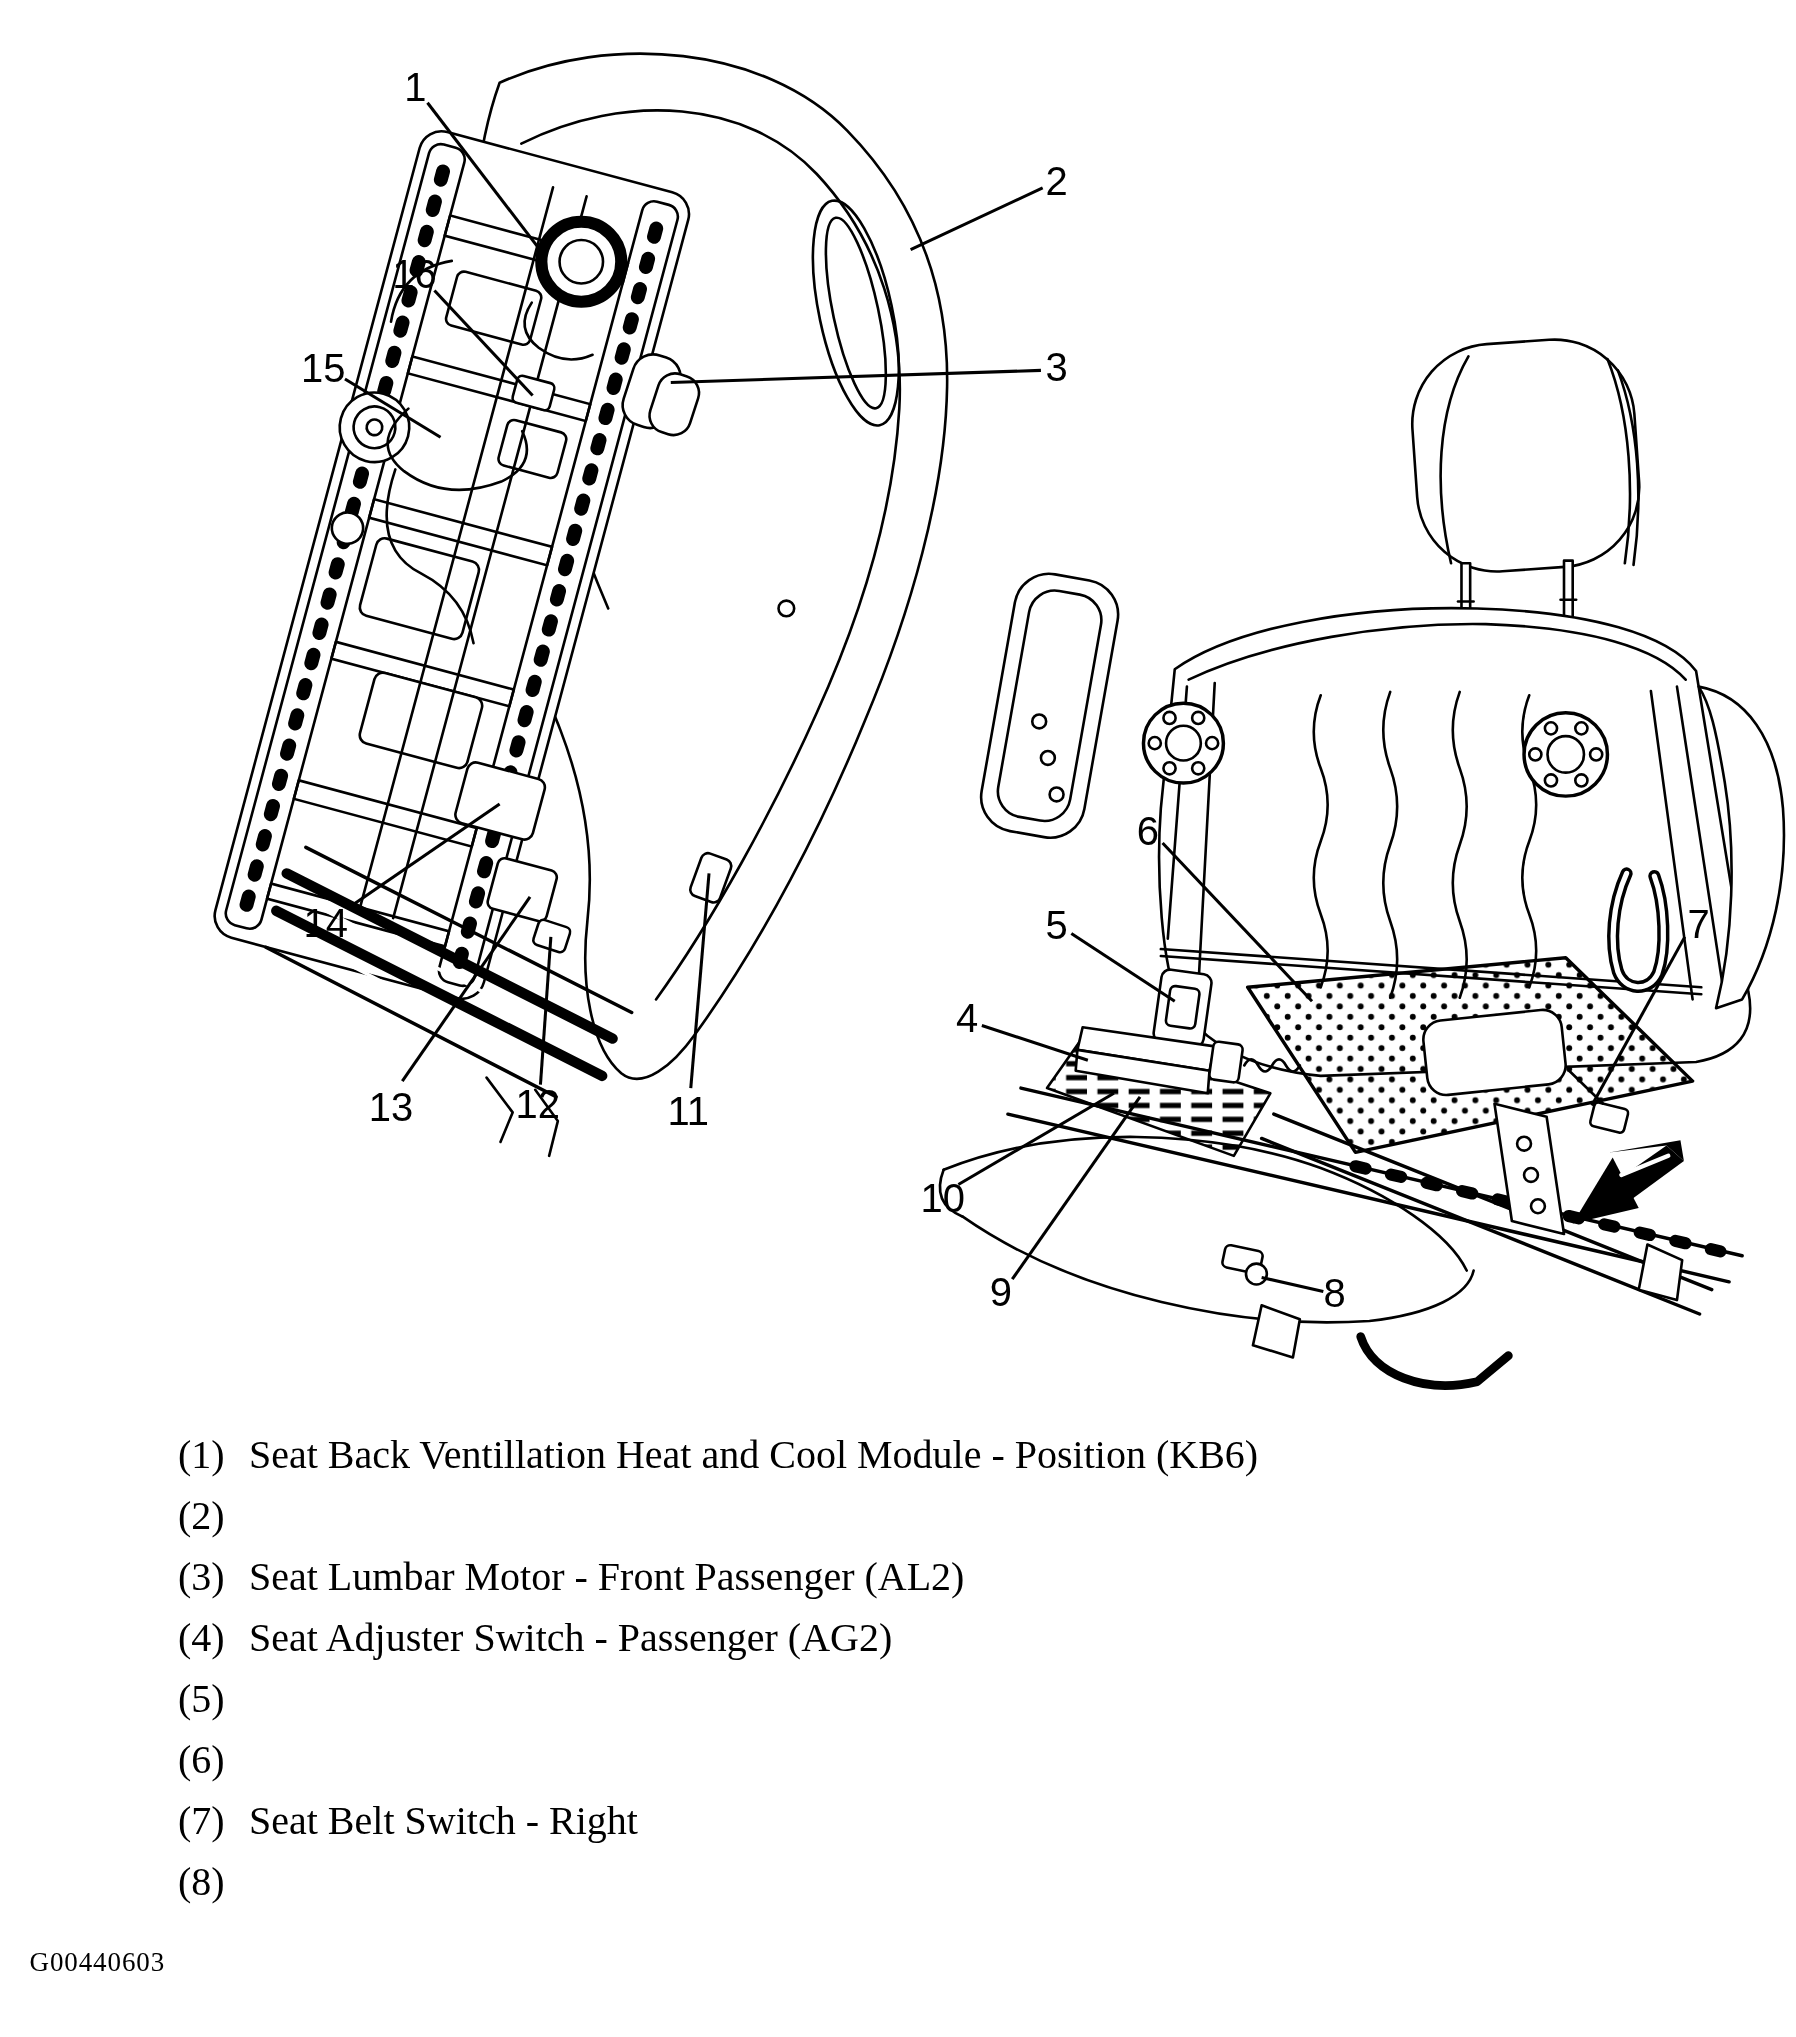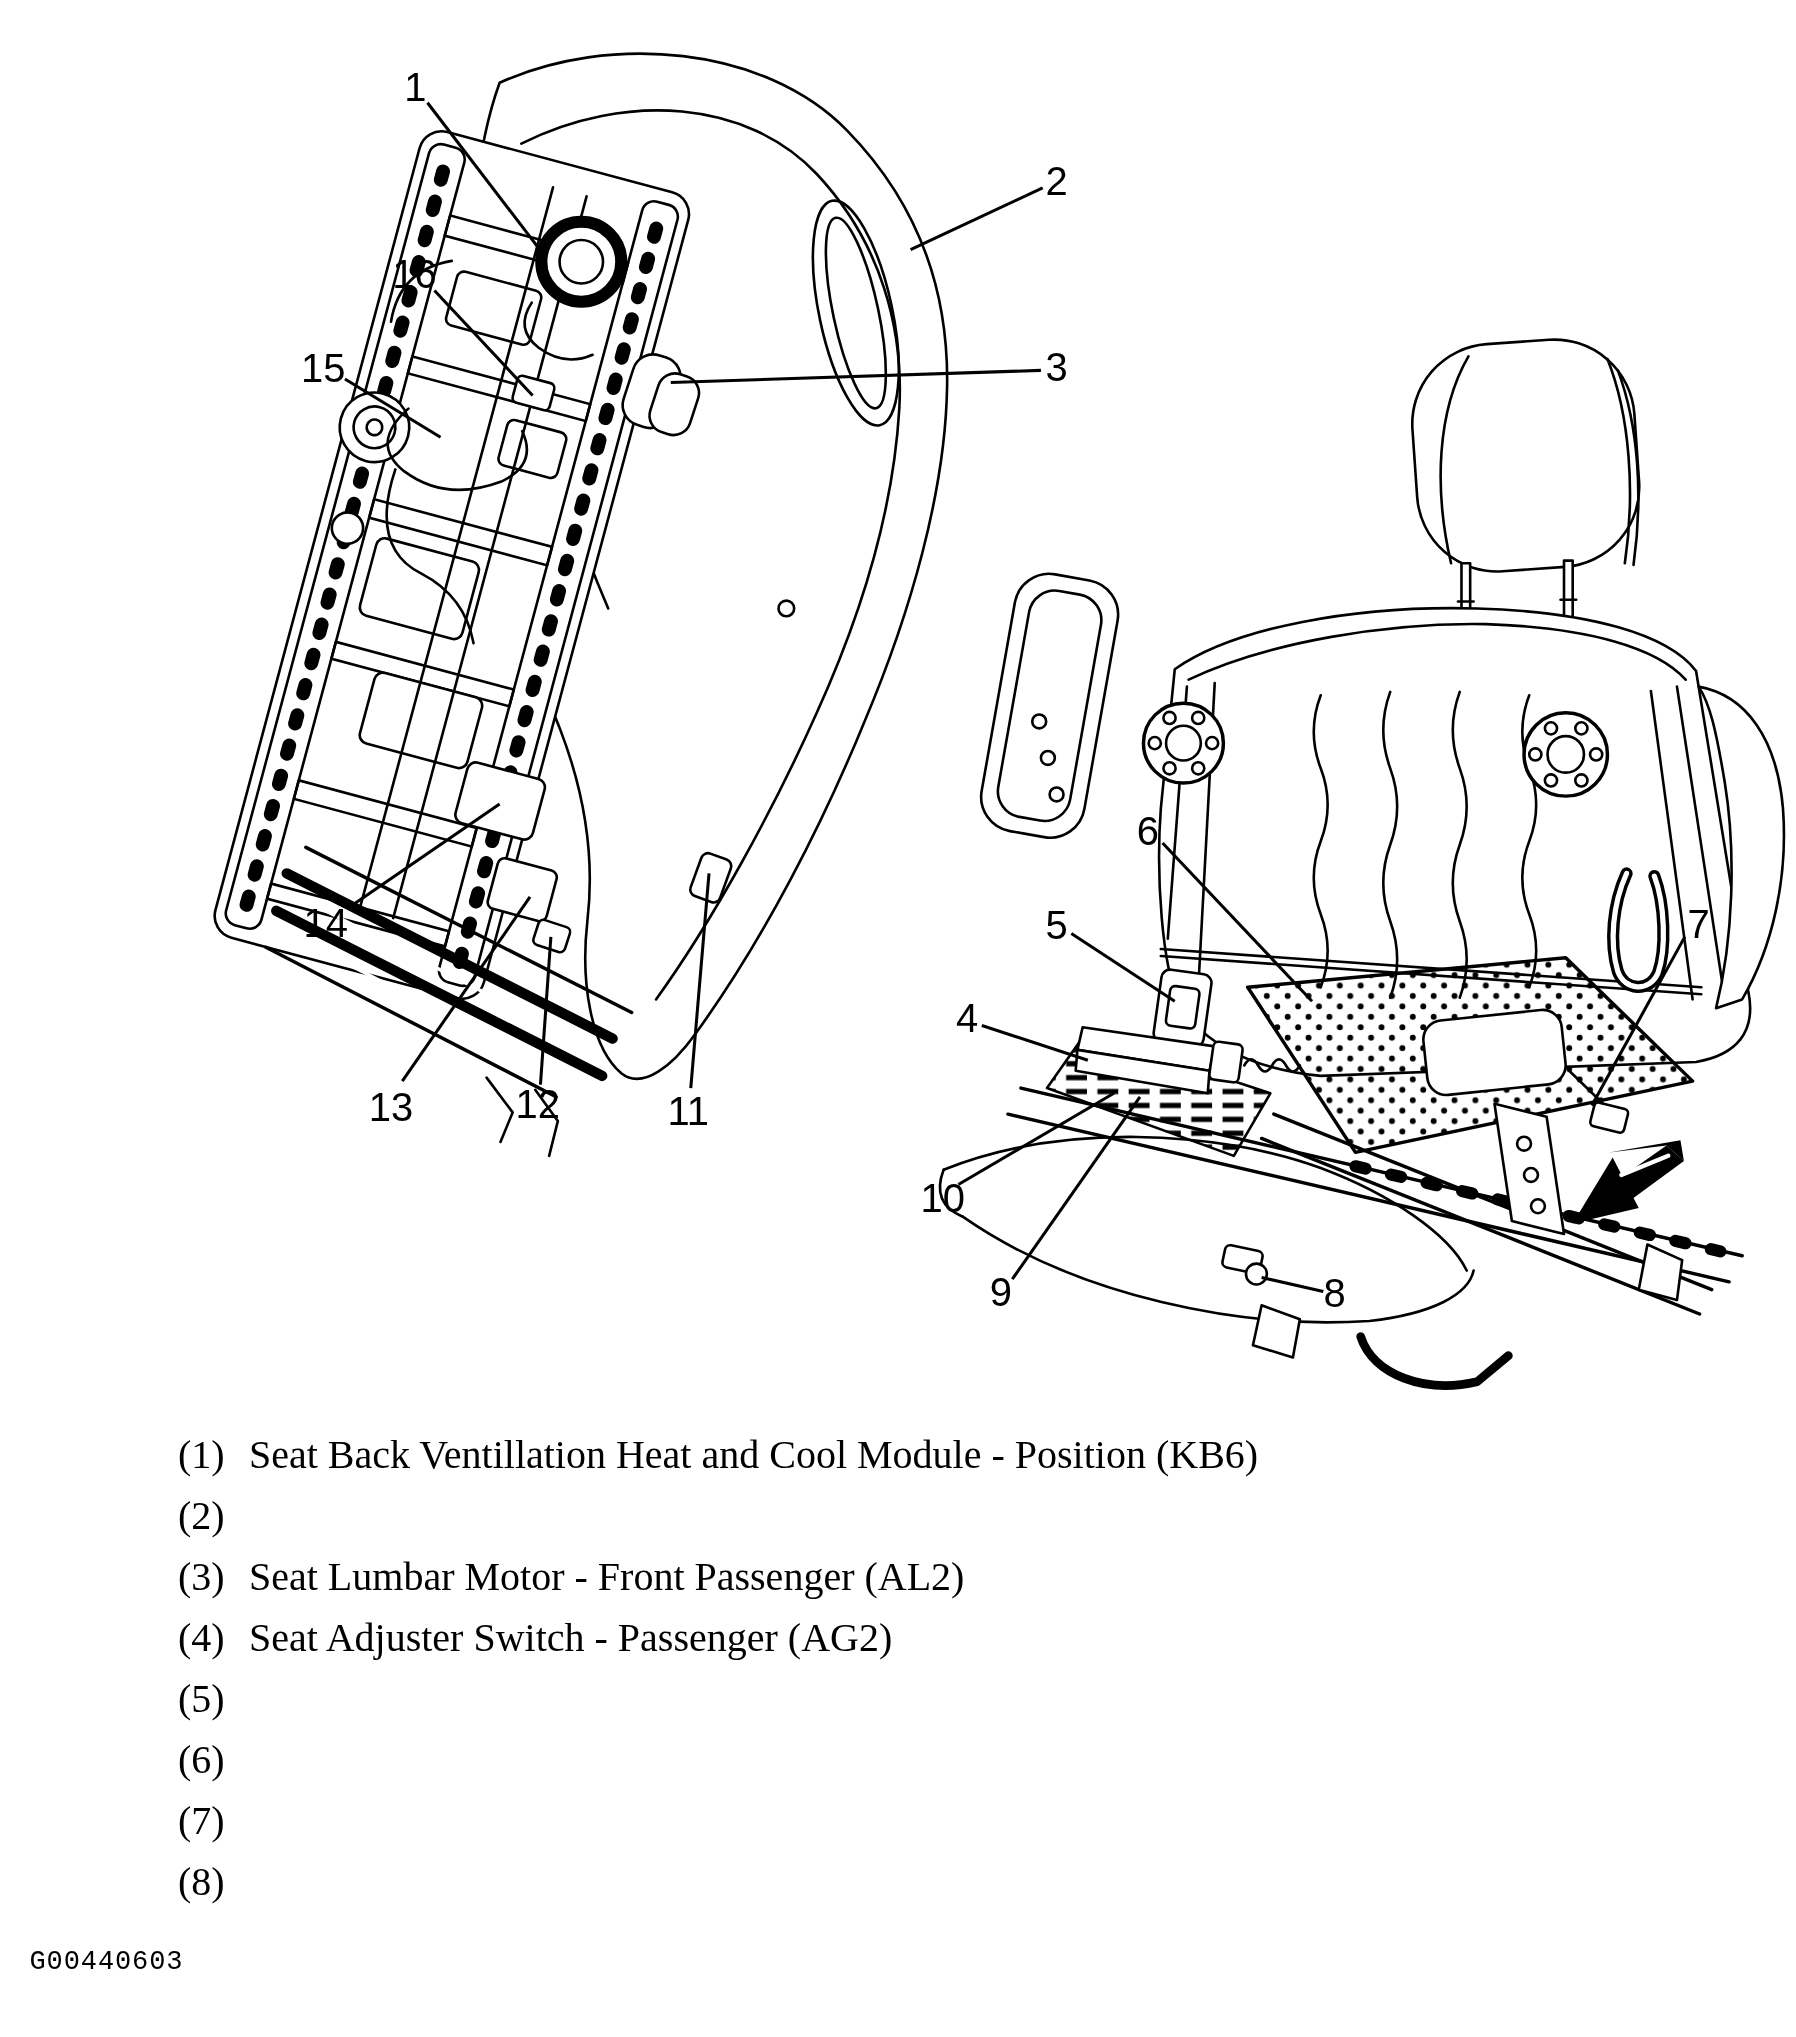--- a/index.html
+++ b/index.html
@@ -33,21 +33,21 @@
     white-space:nowrap;
   }
   .legend-num {
     flex:0 0 71px;
   }
   .legend-label { }
   .figure-code {
     position:absolute;
     left:29.5px;
     top:1947px;
-    font-family:Liberation Mono, monospace;
+    font-family:Liberation Serif, serif;
     font-size:27px;
     letter-spacing:0.9px;
   }
   .callout-text {
     font-family:"Liberation Sans", sans-serif;
     font-size:46px;
     fill:#000;
   }
 </style>
 </head>
@@ -311,20 +311,21 @@
         <span class="legend-label">Seat Adjuster Switch - Passenger (AG2)</span>
       </div>
       <div class="legend-row">
         <span class="legend-num">(5)</span>
       </div>
       <div class="legend-row">
         <span class="legend-num">(6)</span>
       </div>
       <div class="legend-row">
         <span class="legend-num">(7)</span>
+        <span class="legend-label">Seat Belt Switch - Right</span>
       </div>
       <div class="legend-row">
         <span class="legend-num">(8)</span>
       </div>
     </div>
 
   <div class="figure-code">G00440603</div>
 </div>
 
 

